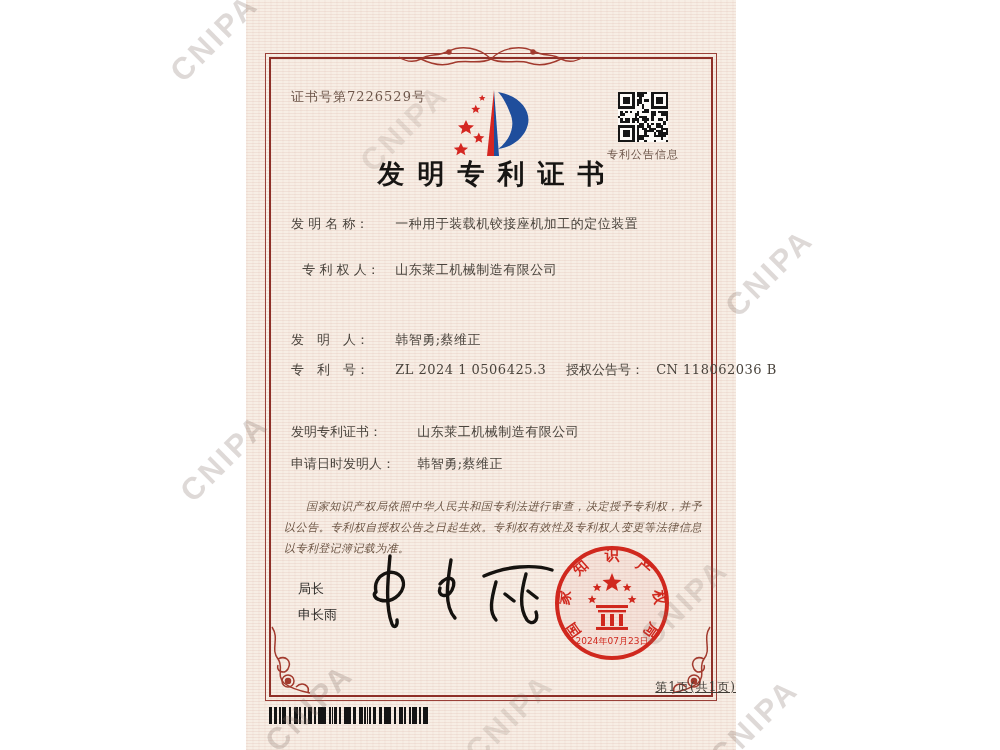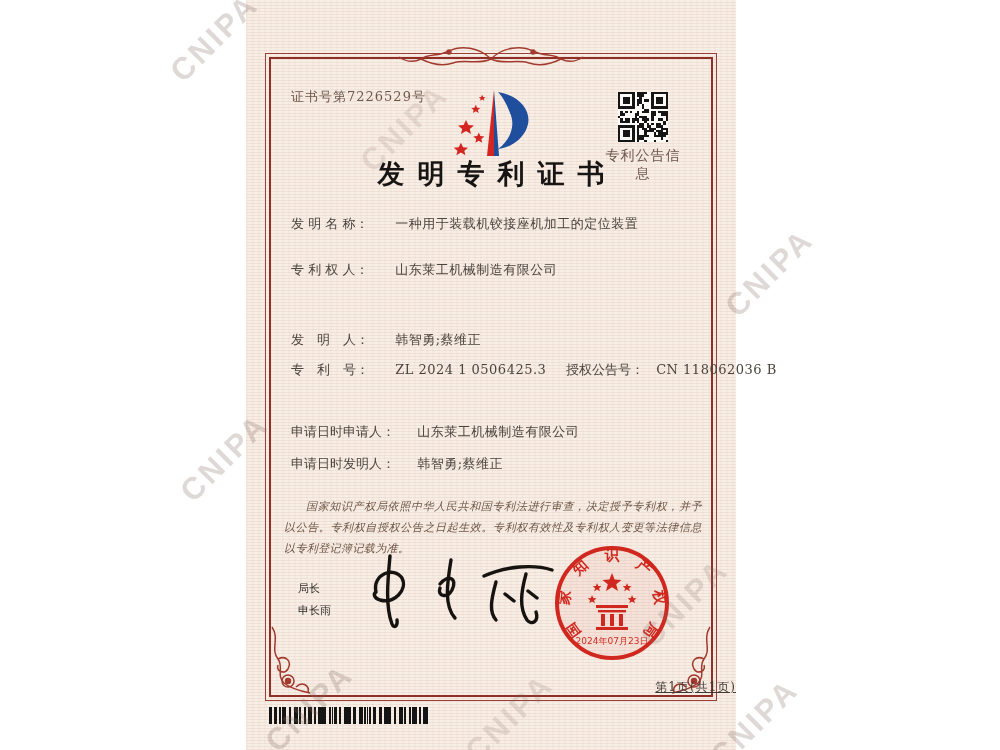--- a/index.html
+++ b/index.html
@@ -21,41 +21,41 @@
 
   .ornament { position:absolute; pointer-events:none; }
 
   
   .cert-no { position:absolute; left:45px; top:88px; font-size:13px; color:#6d564a; letter-spacing:1px; }
 
   .logo { position:absolute; left:196px; top:86px; width:106px; height:74px; }
 
   .qr-box { position:absolute; left:372px; top:92px; width:50px; height:50px; background:#fdfbf8; }
   .qr-caption { position:absolute; left:356px; top:147px; width:82px; text-align:center;
-    font-size:14px; color:#6d564a; letter-spacing:1px; }
+    font-size:11px; color:#6d564a; letter-spacing:1px; }
 
   .title { position:absolute; left:0; top:156px; width:100%; text-align:center;
     font-size:27px; font-weight:bold; color:#171513; letter-spacing:13px; text-indent:13px; }
 
   
   .row { position:absolute; left:45px; white-space:nowrap; font-size:13px; color:#4a443d; }
   .row .lbl { display:inline-block; min-width:100px; white-space:pre; }
   .row .lbl-long { display:inline-block; min-width:122px; white-space:pre; }
   .row .val { letter-spacing:0.5px; }
   .col-r { position:absolute; left:275px; top:0; white-space:nowrap; }
   .col-r .lbl { min-width:86px; }
 
   
   .notice { position:absolute; left:38px; top:497px; width:418px;
     font-size:11px; font-style:italic; line-height:1.9; color:#6d5645;
     text-align:justify; text-indent:2em; letter-spacing:0.4px; }
 
   
-  .director { position:absolute; left:52px; top:577px; font-size:11px; color:#2e2b28; line-height:2.0;
-    font-family:Liberation Serif, serif; }
+  .director { position:absolute; left:52px; top:577px; font-size:13px; color:#2e2b28; line-height:2.0;
+    font-family:Liberation Mono, monospace; }
   .sig { position:absolute; left:92px; top:550px; width:240px; height:90px; }
 
   .seal { position:absolute; left:306px; top:543px; width:120px; height:120px; }
 
   .page-num { position:absolute; left:0; top:679px; width:100%; text-align:right;
     font-size:12px; color:#403b35; letter-spacing:1px;text-decoration:underline; }
 
   .barcode { position:absolute; left:23px; top:707px; width:159px; height:17px;
     background-image:
       repeating-linear-gradient(90deg,#141414 0 2px,transparent 2px 5px),
@@ -361,40 +361,40 @@
         </svg>
     </div>
     <div class="qr-caption">专利公告信息</div>
 
     <div class="title">发明专利证书</div>
 
     <div class="row" style="top:215px;">
       <span class="lbl">发 明 名 称：</span>
       <span class="val">一种用于装载机铰接座机加工的定位装置</span>
     </div>
-    <div class="row" style="top:261px;">
+    <div class="row" style="top:261px;text-align:center;">
       <span class="lbl">专 利 权 人：</span>
       <span class="val">山东莱工机械制造有限公司</span>
     </div>
     <div class="row" style="top:331px;">
       <span class="lbl">发　明　人：</span>
       <span class="val">韩智勇;蔡维正</span>
     </div>
 
     <div class="row" style="top:361px; width:400px;">
       <span class="lbl">专　利　号：</span>
       <span class="val">ZL 2024 1 0506425.3</span>
       <span class="col-r">
         <span class="lbl">授权公告号：</span>
         <span class="val">CN 118062036 B</span>
       </span>
     </div>
 
     <div class="row" style="top:423px;">
-      <span class="lbl-long">申请日时申请人：</span>
+      <span class="lbl-long">发明专利证书：</span>
       <span class="val">山东莱工机械制造有限公司</span>
     </div>
     <div class="row" style="top:455px;">
       <span class="lbl-long">申请日时发明人：</span>
       <span class="val">韩智勇;蔡维正</span>
     </div>
 
     <div class="notice"><span>国家知识产权局依照中华人民共和国专利法进行审查，决定授予专利权，并予以公告。</span><span>专利权自授权公告之日起生效。专利权有效性及专利权人变更等法律信息以专利登记簿记载为准。</span></div>
 
     <div class="director">

